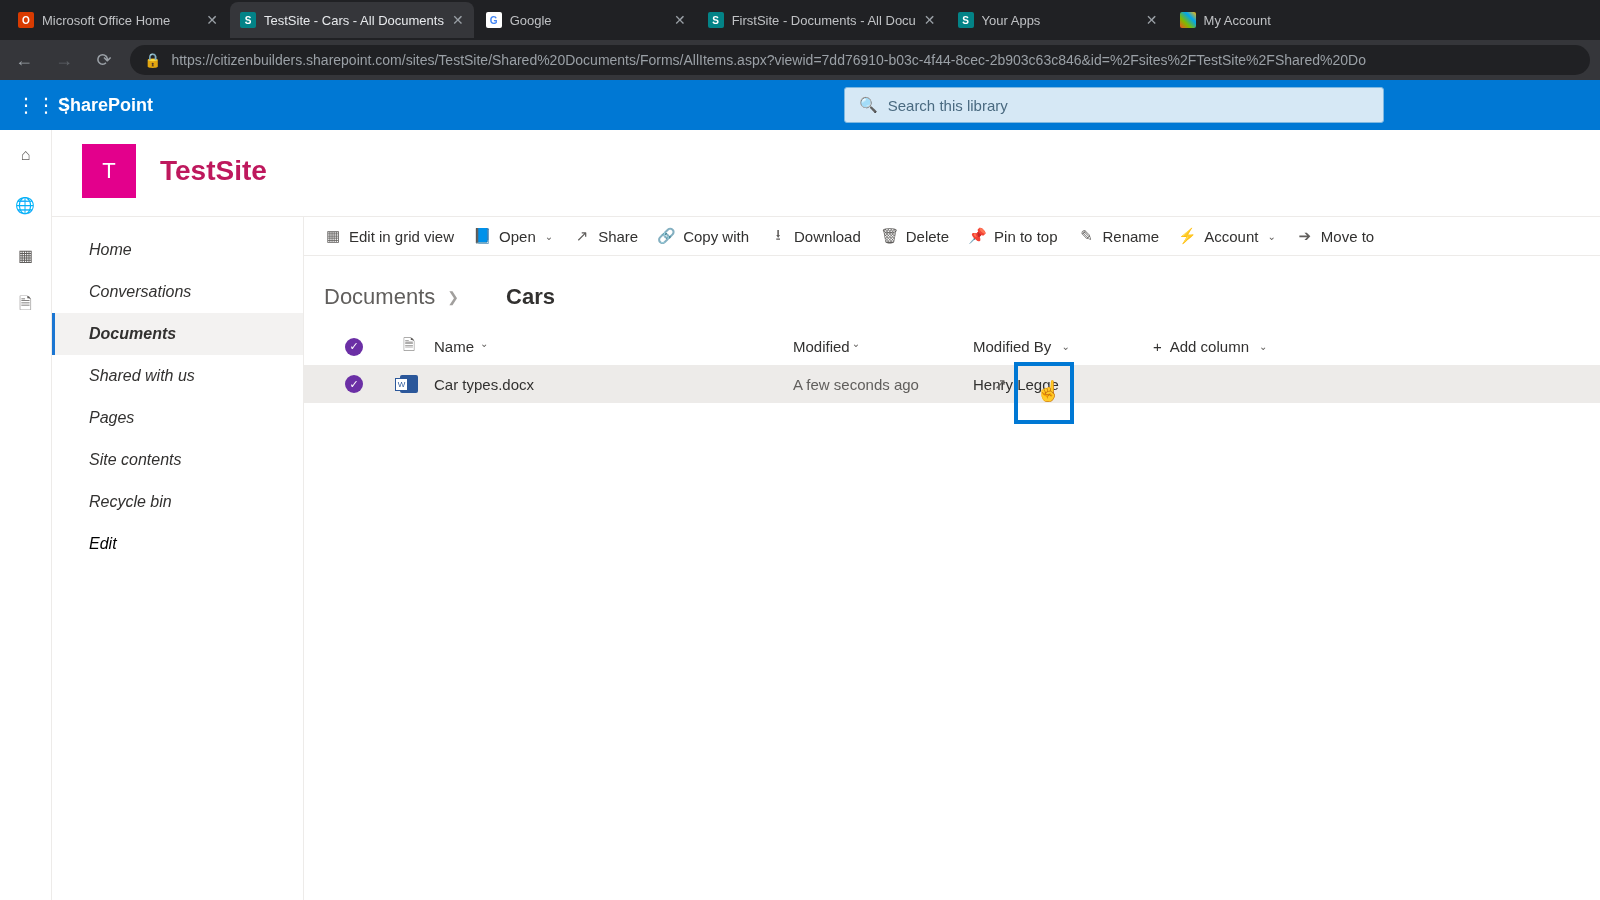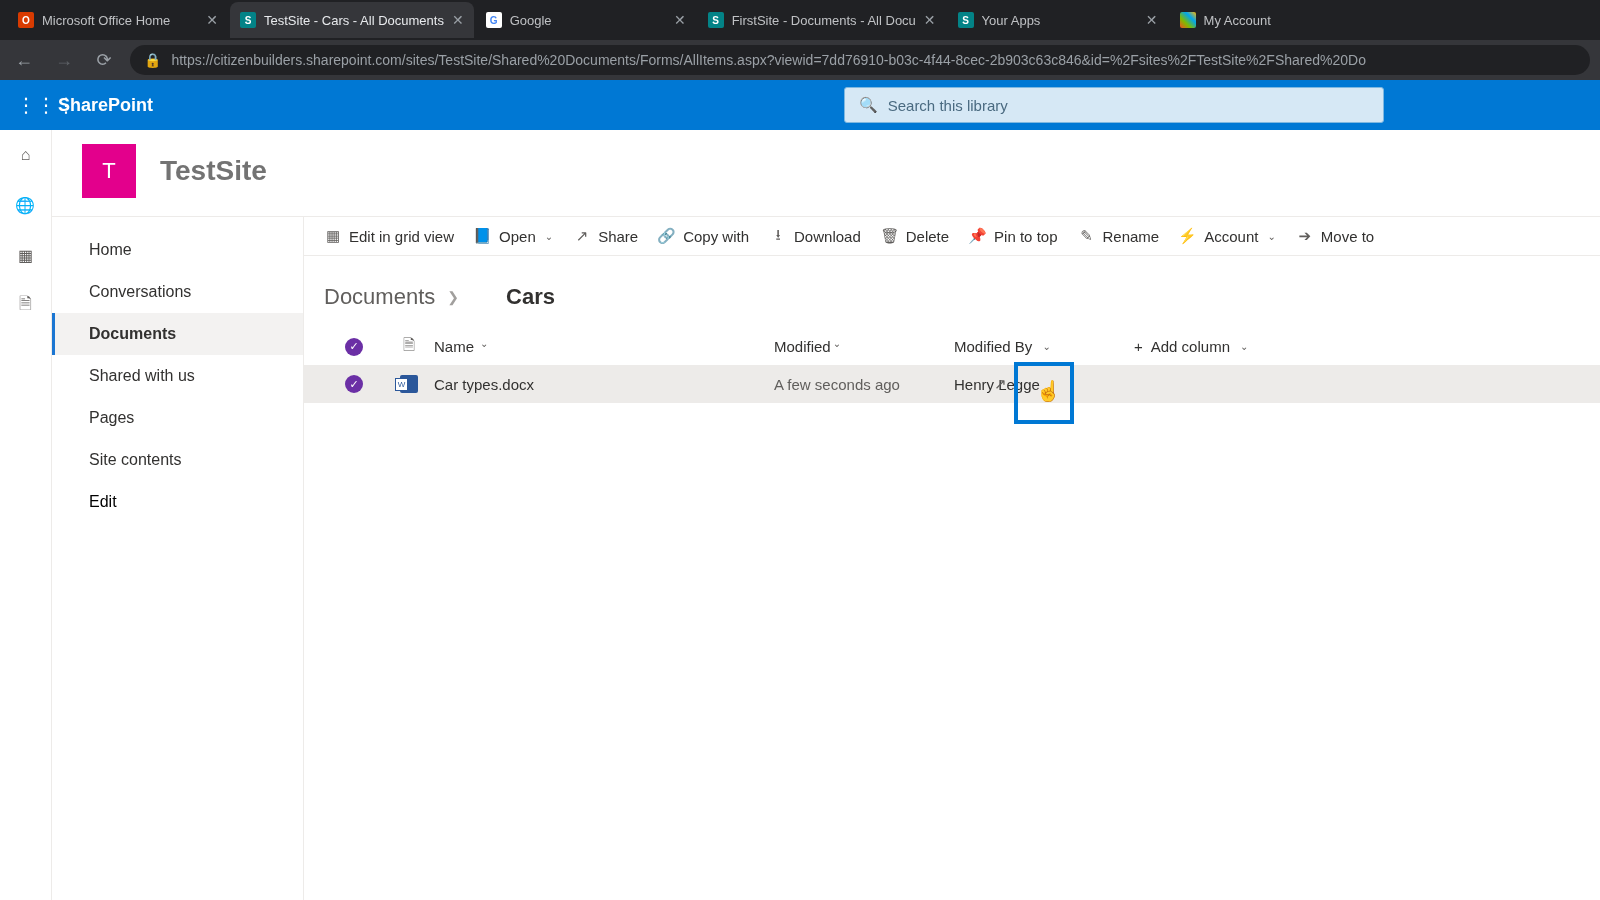--- a/index.html
+++ b/index.html
@@ -25,44 +25,44 @@
 
     
     .layout { display: flex; height: calc(900px - 40px - 40px - 50px); }
     .global-rail { width: 52px; border-right: 1px solid #edebe9; display: flex; flex-direction: column; align-items: center; padding-top: 14px; gap: 28px; color: #605e5c; }
     .rail-ico { width: 22px; height: 22px; cursor: pointer; display: flex; align-items: center; justify-content: center; }
 
     
     .content { flex: 1; display: flex; flex-direction: column; }
     .site-header { display: flex; align-items: center; gap: 24px; padding: 14px 30px 18px 30px; }
     .site-logo { width: 54px; height: 54px; background: #e3008c; color: #fff; display: flex; align-items: center; justify-content: center; font-size: 22px; }
-    .site-name { font-size: 28px; font-weight: 600; color: #737373; }
+    .site-name { font-size: 28px; font-weight: 600; color: #be185d; }
 
     .main-row { display: flex; flex: 1; }
-    .left-nav { width: 252px; border-right: 1px solid #edebe9; border-top: 1px solid #edebe9; padding: 12px 0; }
+    .left-nav { width: 252px; border-right: 1px solid #edebe9; border-top: 1px solid #edebe9; padding: 12px 0; font-style: italic; }
     .left-nav-item { padding: 12px 24px 12px 34px; font-size: 16px; color: #323130; cursor: pointer; border-left: 3px solid transparent; }
     .left-nav-item.active { font-weight: 600; border-left-color: #1b76d2; background: #f3f2f1; }
     .left-nav-item.muted { color: #000000; }
 
     .doc-area { flex: 1; border-top: 1px solid #edebe9; }
     .toolbar { display: flex; align-items: center; gap: 20px; padding: 10px 20px; border-bottom: 1px solid #edebe9; color: #323130; font-size: 15px; flex-wrap: nowrap; overflow: hidden; }
     .tb-item { display: flex; align-items: center; gap: 7px; cursor: pointer; white-space: nowrap; }
     .tb-ico { width: 18px; height: 18px; display: inline-flex; align-items: center; justify-content: center; color: #605e5c; }
     .chev-sm { font-size: 10px; color: #605e5c; margin-left: 2px; }
 
     .breadcrumb { display: flex; align-items: center; gap: 12px; padding: 28px 20px 18px 20px; font-size: 22px; color: #323130; }
     .breadcrumb .root { color: #605e5c; cursor: pointer; }
     .breadcrumb .sep { color: #a19f9d; font-size: 14px; }
     .breadcrumb .leaf { font-weight: 600; margin-left: 35px; }
 
     .list-header { display: flex; align-items: center; padding: 6px 20px; font-size: 15px; color: #323130; }
     .col-sel { width: 60px; display:flex; justify-content:center; }
     .col-ico { width: 50px; display:flex; justify-content:center; }
     .col-name { width: 340px; display:flex; align-items:flex-start; gap:4px; cursor:pointer; }
-    .col-mod { width: 180px; display:flex; cursor:pointer; }
+    .col-mod { width: 180px; display:flex; cursor:pointer;margin-left:19px; }
     .col-by { width: 180px; display:flex; align-items:center; gap:8px; cursor:pointer;text-align:right; }
     .col-add { display:flex; align-items:center; gap:8px; cursor:pointer; color:#323130; }
 
     .list-row { display: flex; align-items: center; padding: 10px 20px; background: #edebe9; font-size: 15px; color: #323130; position: relative; }
     .check-circle { width: 18px; height: 18px; border-radius: 50%; background: #6b2fa5; color: #fff; display: flex; align-items: center; justify-content: center; font-size: 11px; }
     .doc-ico { width: 18px; height: 18px; background: #2b579a; color:#fff; font-size:9px; display:flex; align-items:center; justify-content:center; border-radius:2px; position:relative; }
     .doc-ico::after{content:"W"; position:absolute; left:-5px; background:#fff; color:#2b579a; width:11px; height:11px; font-size:8px; display:flex; align-items:center; justify-content:center; border:1px solid #2b579a;}
     .row-name { cursor:pointer; }
     .row-actions { margin-left: auto; margin-right: 10px; display:flex; gap:16px; color:#605e5c; position: absolute; left: 690px; }
     .highlight-box { position:absolute; left: 710px; top: -3px; width: 60px; height: 62px; border: 4px solid #0078d4; background: rgba(255,255,255,0.0); pointer-events:none; }
@@ -140,20 +140,21 @@
     </div>
 
     <div class="main-row">
       <div class="left-nav">
         <div class="left-nav-item">Home</div>
         <div class="left-nav-item">Conversations</div>
         <div class="left-nav-item active">Documents</div>
         <div class="left-nav-item">Shared with us</div>
         <div class="left-nav-item">Pages</div>
         <div class="left-nav-item">Site contents</div>
+        <div class="left-nav-item">Recycle bin</div>
         <div class="left-nav-item muted">Edit</div>
       </div>
 
       <div class="doc-area">
         <div class="toolbar">
           <div class="tb-item">
               <span class="tb-ico">▦</span>
               <span>Edit in grid view</span>
             </div>
           <div class="tb-item">

